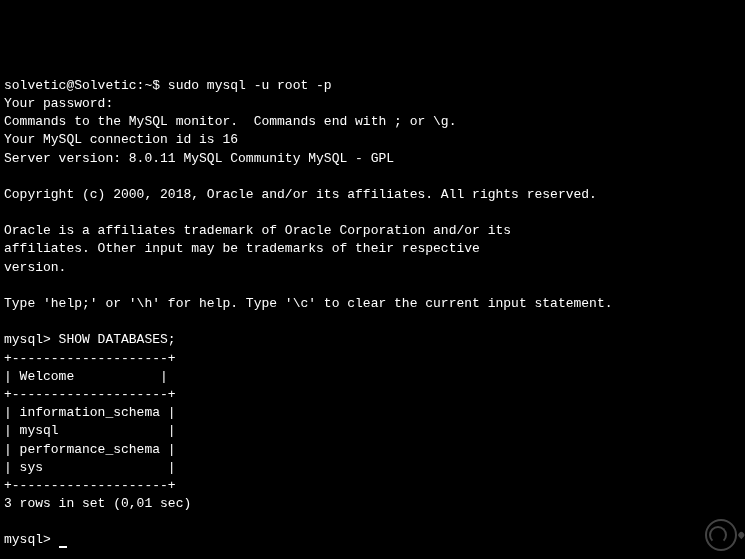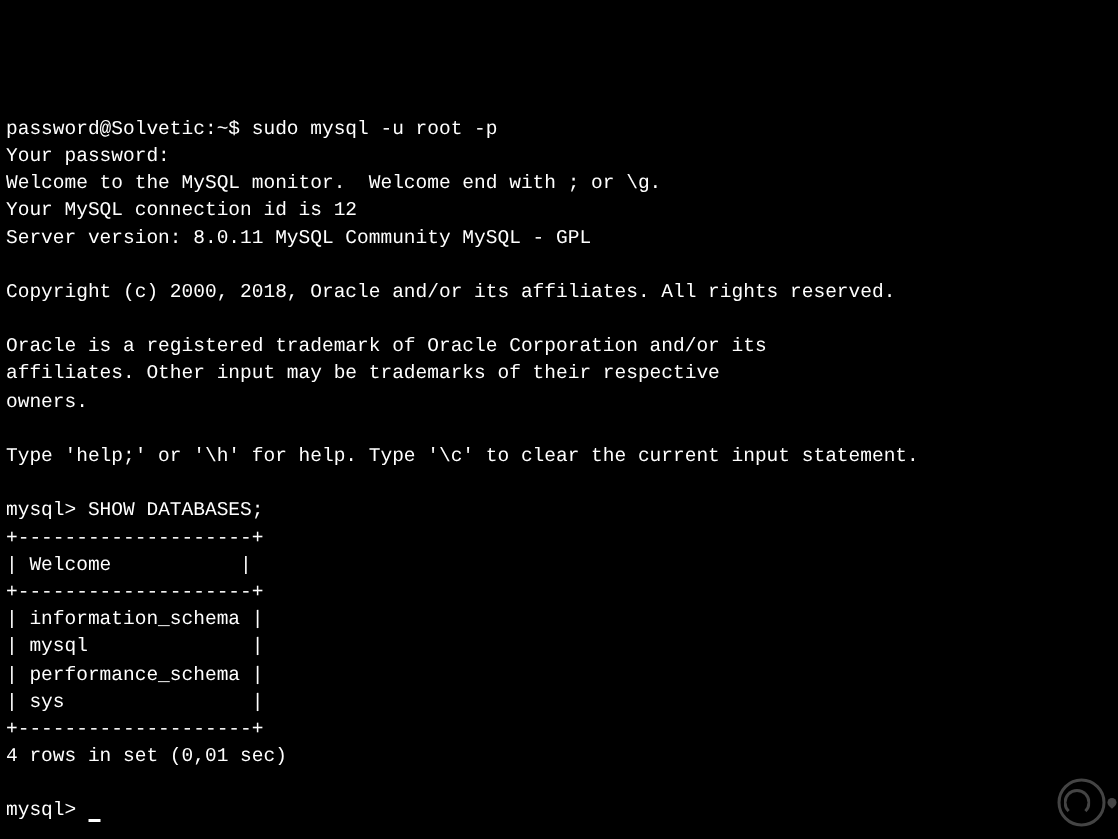--- a/index.html
+++ b/index.html
@@ -58,44 +58,44 @@
       border: 2px solid #888;
       border-radius: 50%;
       border-bottom-color: transparent;
     }
   </style>
 </head>
 <body>
 
 
 
-<div class="terminal"><span>password@Solvetic:~$ </span><span>sudo mysql -u root -p</span>
+<div class="terminal"><span>solvetic@Solvetic:~$ </span><span>sudo mysql -u root -p</span>
 <span>Your password:</span>
-<span>Welcome to the MySQL monitor.  Welcome end with ; or \g.</span>
-<span>Your MySQL connection id is 12</span>
+<span>Commands to the MySQL monitor.  Commands end with ; or \g.</span>
+<span>Your MySQL connection id is 16</span>
 <span>Server version: 8.0.11 MySQL Community MySQL - GPL</span>
 
 <span>Copyright (c) 2000, 2018, Oracle and/or its affiliates. All rights reserved.</span>
 
-<span>Oracle is a registered trademark of Oracle Corporation and/or its</span>
+<span>Oracle is a affiliates trademark of Oracle Corporation and/or its</span>
 <span>affiliates. Other input may be trademarks of their respective</span>
-<span>owners.</span>
+<span>version.</span>
 
 <span>Type 'help;' or '\h' for help. Type '\c' to clear the current input statement.</span>
 
 <span>mysql&gt; </span><span>SHOW DATABASES;</span>
 <span>+--------------------+</span>
 <span>| Welcome           |</span>
 <span>+--------------------+</span>
 <span>| information_schema |</span>
 <span>| mysql              |</span>
 <span>| performance_schema |</span>
 <span>| sys                |</span>
 <span>+--------------------+</span>
-<span>4 rows in set (0,01 sec)</span>
+<span>3 rows in set (0,01 sec)</span>
 
 <span>mysql&gt; </span><span class="cursor"></span></div>
 
 <div class="watermark">
   <div class="watermark-inner"></div>
 </div>
 
 
 
 

